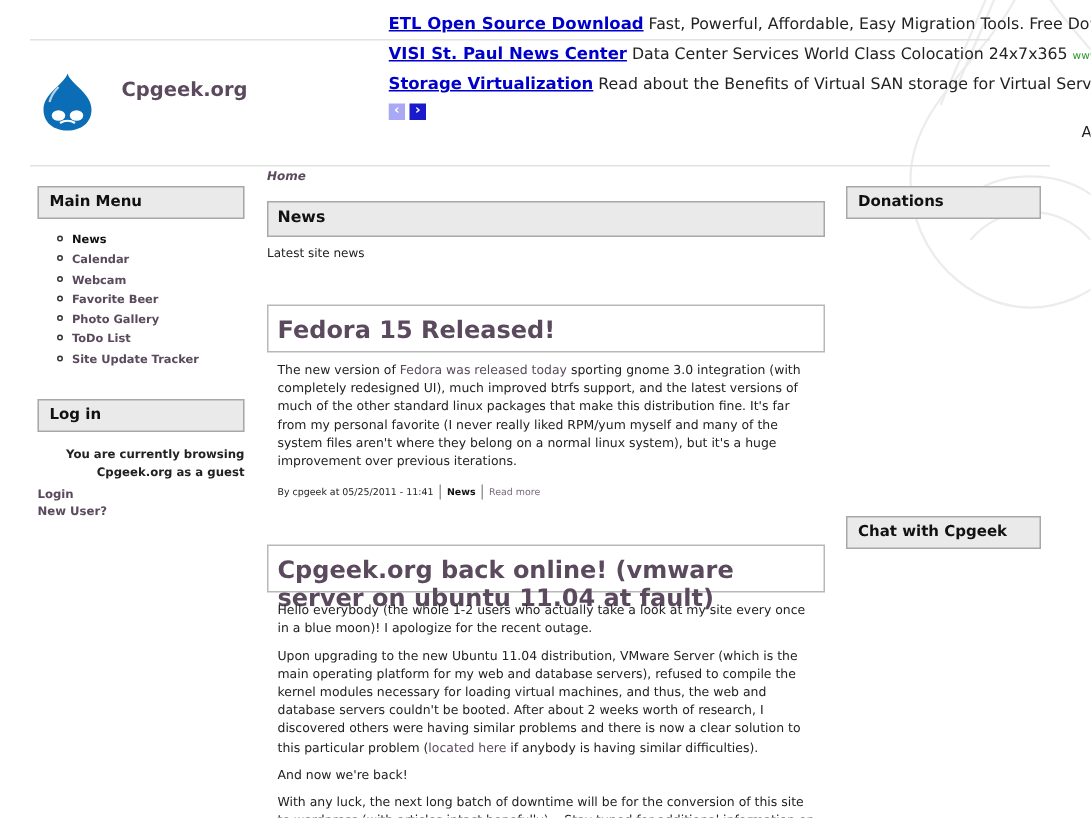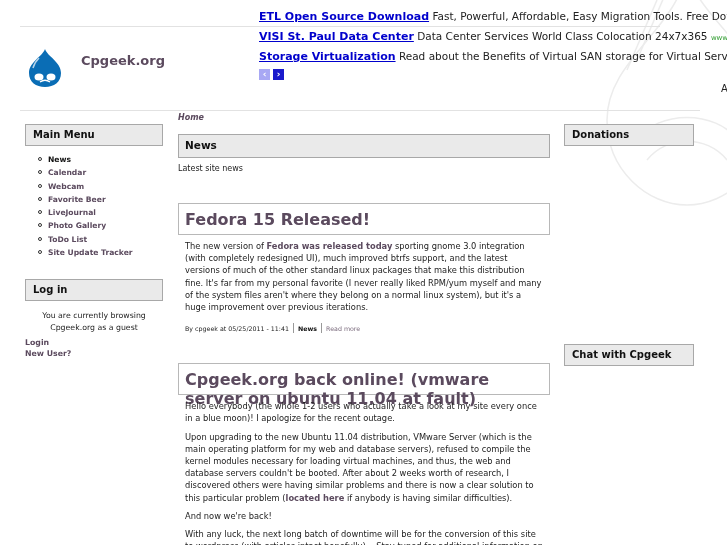--- a/index.html
+++ b/index.html
@@ -26,33 +26,33 @@
   .ads-by { position: absolute; left: 721px; top: 83px; font-size: 10px; color: #222; }
 
   .col-left { position: absolute; left: 25px; top: 124px; width: 138px; }
   .block-title { background: #eaeaea; border: 1px solid #a8a8a8; font-weight: bold; font-size: 10px; padding: 3px 7px; height: 22px; line-height: 14px; color: #111; }
   .menu { list-style: none; margin-top: 7px; margin-left: 13px; }
   .menu li { font-size: 7.6px; font-weight: bold; line-height: 13.3px; color: #5b4a5e; position: relative; padding-left: 0; }
   .menu li .bullet { display: inline-block; width: 4px; height: 4px; border: 1px solid #333; border-radius: 50%; margin-right: 6px; vertical-align: middle; position: relative; top: -1px; }
   .menu li.active { color: #111; }
 
   .login-block { margin-top: 20px; }
-  .login-text { margin-top: 9px; font-size: 7.8px; line-height: 12px; text-align: center; color: #222; }
+  .login-text { margin-top: 9px; font-size: 7.8px; line-height: 12px; text-align: right; color: #222; font-weight: bold; }
   .login-links { margin-top: 3px; text-align: left; font-size: 7.8px; font-weight: bold; color: #5b4a5e; line-height: 11px; }
 
   .col-main { position: absolute; left: 178px; top: 113px; width: 372px; }
   .breadcrumb { font-size: 8px; font-weight: bold; color: #5b4a5e; height: 12px; font-style: italic; }
   .page-title-box { margin-top: 9px; background: #eaeaea; border: 1px solid #a8a8a8; height: 24px; padding: 4px 6px; font-weight: bold; font-size: 10.5px; color: #111; }
   .page-desc { margin-top: 6px; font-size: 8px; color: #222; }
 
   .node { margin-top: 0; }
   .node-title { border: 1px solid #b8b8b8; background: #fff; height: 32px; padding: 6px 6px; font-size: 16px; font-weight: bold; color: #5b4a5e; margin-top: 30px; }
   .node-body { padding: 5px 7px 0 7px; font-size: 8.3px; line-height: 12.2px; color: #222; }
   .node-body p { margin-bottom: 6px; }
-  .node-body a { color: #5b4a5e; font-weight: bold; text-decoration: none; }
+  .node-body a { color: #5b4a5e; font-weight: normal; text-decoration: none; }
   .node-meta { font-size: 6.3px; padding-left: 7px; margin-top: 14px; color: #222; display: flex; align-items: center; }
   .node-meta .sep { display: inline-block; width: 1px; height: 10px; background: #999; margin: 0 4px; }
   .node-meta .term { font-weight: bold; color: #111; }
   .node-meta .more { color: #7a6a7c; }
 
   .col-right { position: absolute; left: 564px; top: 124px; width: 130px; }
 </style>
 </head>
 <body>
 
@@ -78,21 +78,21 @@
 </svg>
 <div class="site-name">Cpgeek.org</div>
 
 <div class="ads">
   <div class="ad-line">
     <span class="ad-title">ETL Open Source Download</span>
     <span class="ad-text">Fast, Powerful, Affordable, Easy Migration Tools. Free Download!</span>
     
   </div>
   <div class="ad-line">
-    <span class="ad-title">VISI St. Paul Data Center</span>
+    <span class="ad-title">VISI St. Paul News Center</span>
     <span class="ad-text">Data Center Services World Class Colocation 24x7x365</span>
     <span class="ad-url">www.visi.com</span>
   </div>
   <div class="ad-line">
     <span class="ad-title">Storage Virtualization</span>
     <span class="ad-text">Read about the Benefits of Virtual SAN storage for Virtual Servers.</span>
     
   </div>
   <div class="ad-nav">
     <div class="ad-arrow prev">‹</div>
@@ -101,21 +101,20 @@
 </div>
 <div class="ads-by">A</div>
 
 <div class="col-left">
   <div class="block-title">Main Menu</div>
   <ul class="menu">
     <li class="active"><span class="bullet"></span><span>News</span></li>
     <li><span class="bullet"></span><span>Calendar</span></li>
     <li><span class="bullet"></span><span>Webcam</span></li>
     <li><span class="bullet"></span><span>Favorite Beer</span></li>
-    <li><span class="bullet"></span><span>LiveJournal</span></li>
     <li><span class="bullet"></span><span>Photo Gallery</span></li>
     <li><span class="bullet"></span><span>ToDo List</span></li>
     <li><span class="bullet"></span><span>Site Update Tracker</span></li>
   </ul>
 
   <div class="login-block">
     <div class="block-title">Log in</div>
     <div class="login-text">
       <div>You are currently browsing</div>
       <div>Cpgeek.org as a guest</div>

